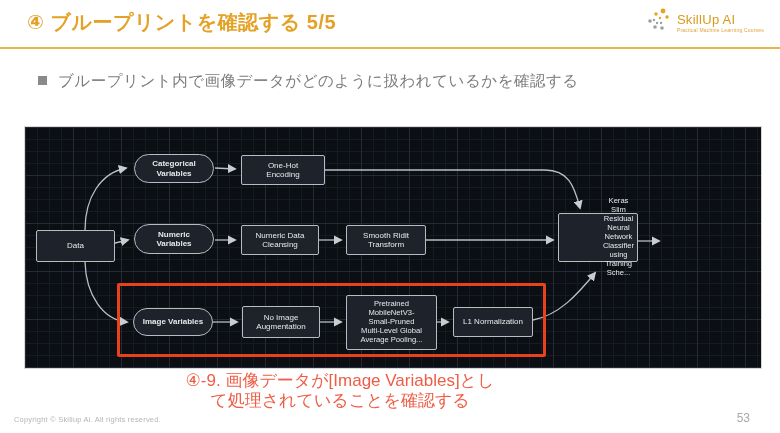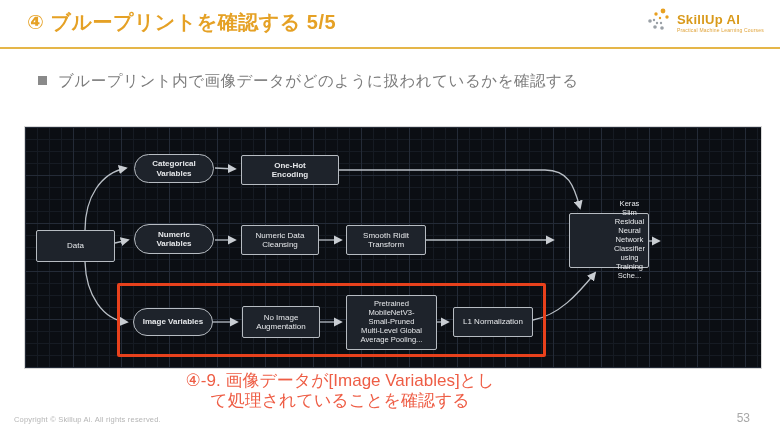--- a/index.html
+++ b/index.html
@@ -12,21 +12,21 @@
   
   .title {
     position:absolute; left:27px; top:9px; font-size:20px; font-weight:bold;
     color:#E5A125; letter-spacing:0.5px;
   }
   .header-rule {
     position:absolute; left:0; top:47px; width:780px; height:2px; background:#E5B649;
   }
   .logo { position:absolute; right:16px; top:7px; display:flex; align-items:center; gap:5px; }
   .logo-texts { display:flex; flex-direction:column; line-height:1; }
-  .logo-name { font-size:13px; font-weight:bold; color:#D99A1B; letter-spacing:0.3px; }
+  .logo-name { font-size:13px; font-weight:normal; color:#D99A1B; letter-spacing:0.3px; }
   .logo-tagline { font-size:5px; color:#E0A339; margin-top:2px; letter-spacing:0.2px; }
   
   .bullet-row { position:absolute; left:38px; top:71px; display:flex; align-items:flex-start; }
   .bullet-square { width:9px; height:9px; background:#8a8a8a; margin-top:5px; margin-right:11px; flex:none; }
   .bullet-text { font-size:15.5px; color:#7c7c7c; letter-spacing:0.5px; }
   
   .panel {
     position:absolute; left:25px; top:127px; width:736px; height:241px;
     background-color:#0b0e13;
     background-image:
@@ -115,41 +115,41 @@
         <path d="M 295,195 L 316,195" marker-end="url(#arrow)"></path>
         <path d="M 403,195 L 423,195" marker-end="url(#arrow)"></path>
         <path d="M 508,193 C 534,188 552,168 570,146" marker-end="url(#arrow)"></path>
       </g>
     </svg>
 
     <div class="node" style="left:11px; top:103px; width:79px; height:32px;">Data</div>
 
     <div class="node pill" style="left:109px; top:27px; width:80px; height:29px;">Categorical
 Variables</div>
-    <div class="node" style="left:216px; top:28px; width:98px; height:30px;font-weight:bold;">One-Hot
+    <div class="node" style="left:216px; top:28px; width:84px; height:30px;">One-Hot
 Encoding</div>
 
     <div class="node pill" style="left:109px; top:97px; width:80px; height:30px;">Numeric
 Variables</div>
     <div class="node" style="left:216px; top:98px; width:78px; height:30px;">Numeric Data
 Cleansing</div>
     <div class="node" style="left:321px; top:98px; width:80px; height:30px;">Smooth Ridit
 Transform</div>
 
     <div class="node pill" style="left:108px; top:181px; width:80px; height:28px;">Image Variables</div>
     <div class="node" style="left:217px; top:179px; width:78px; height:32px;">No Image
 Augmentation</div>
     <div class="node small-text" style="left:321px; top:168px; width:91px; height:55px;">Pretrained
 MobileNetV3-
 Small-Pruned
 Multi-Level Global
 Average Pooling...</div>
     <div class="node" style="left:428px; top:180px; width:80px; height:30px;">L1 Normalization</div>
 
-    <div class="node small-text" style="left:544px; top:86px; width:80px; height:55px;padding-left:43px;">Keras Slim
+    <div class="node small-text" style="left:533px; top:86px; width:80px; height:49px;padding-left:43px;">Keras Slim
 Residual Neural
 Network
 Classifier using
 Training Sche...</div>
 
     <div class="highlight-rect"></div>
   </div>
 
   <div class="caption">
     <div>④-9. 画像データが[Image Variables]とし</div>

